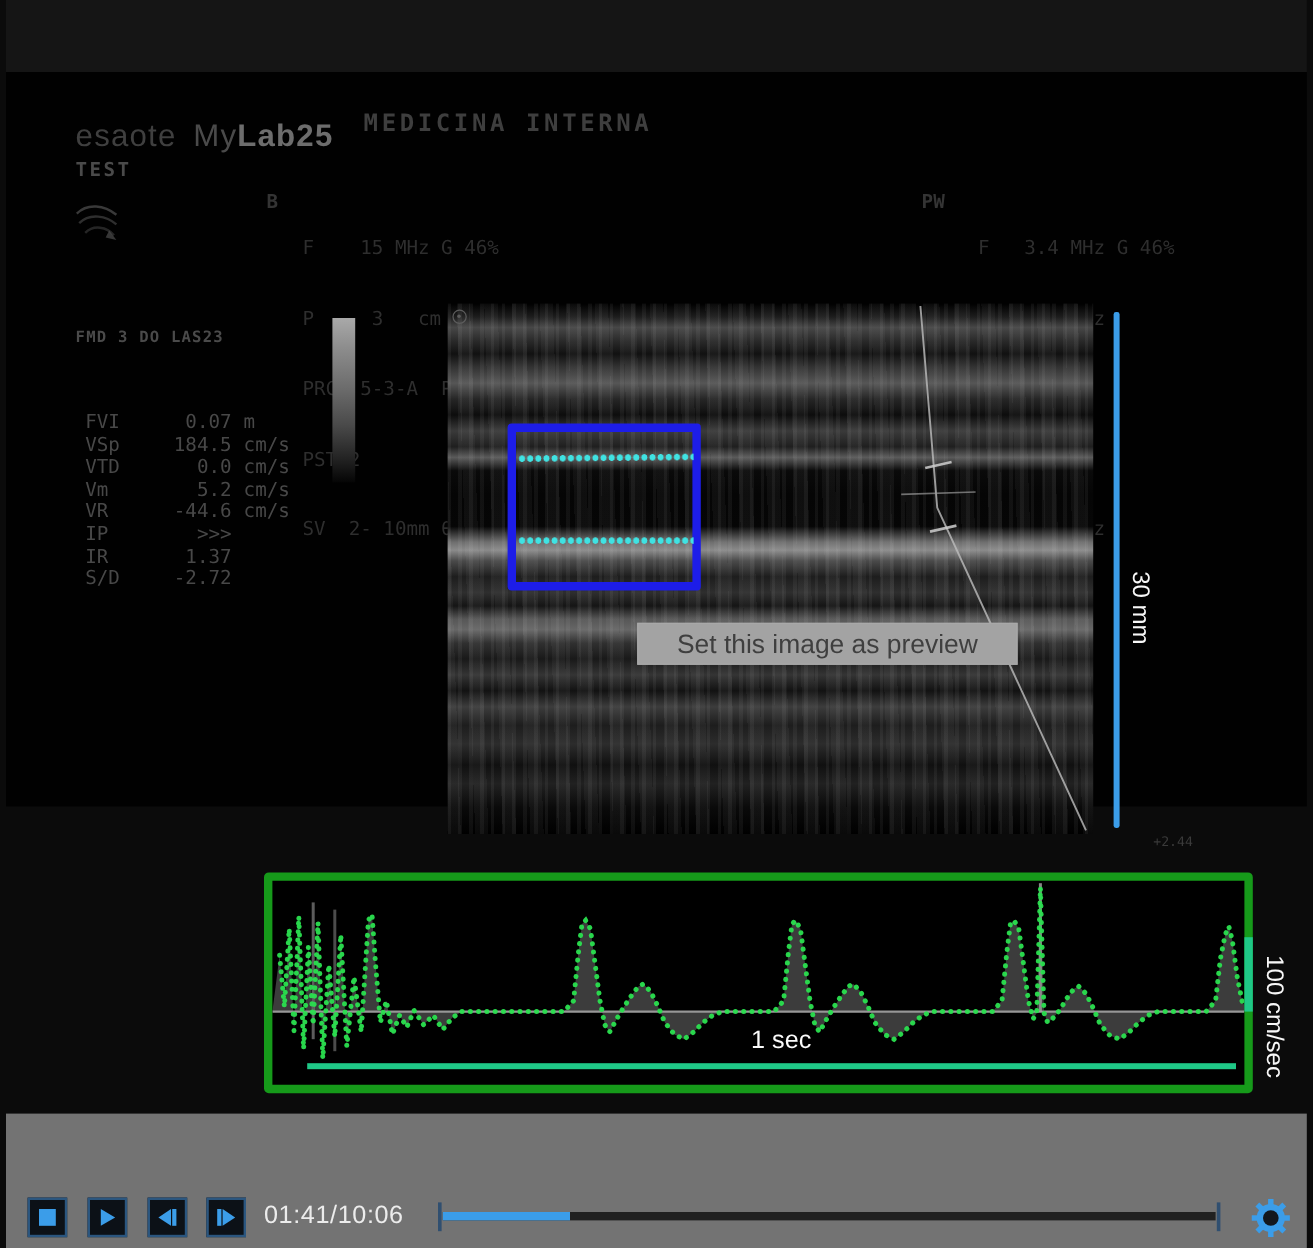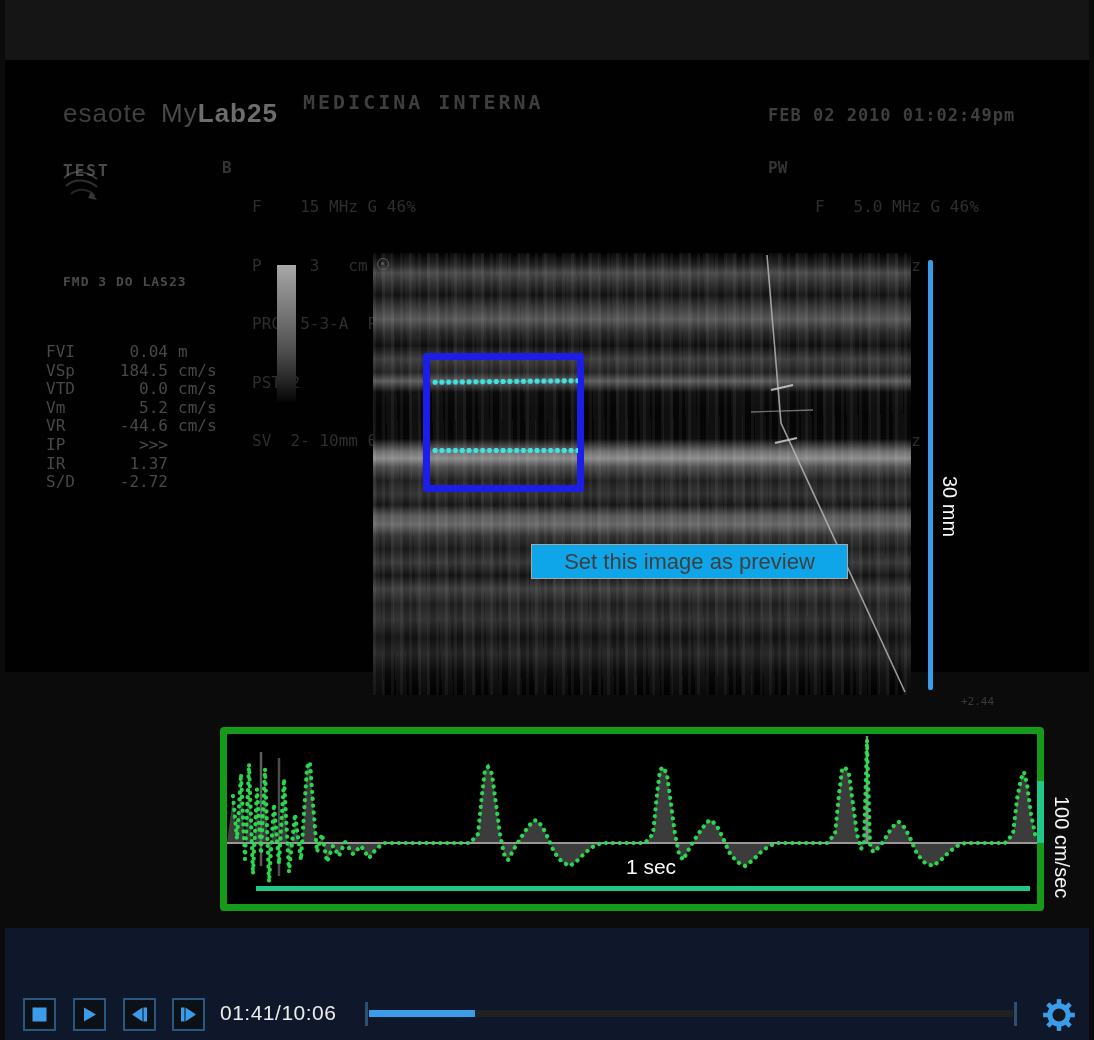--- a/index.html
+++ b/index.html
@@ -1,48 +1,48 @@
 <!DOCTYPE html>
 <html><head>
 <meta charset="utf-8">
 <style>
   * { margin:0; padding:0; box-sizing:border-box; }
   html,body { background:#0b0b0b; }
   .page { position:relative; width:1094px; height:1040px; background:#0b0b0b; overflow:hidden;
           font-family:"Liberation Sans", sans-serif; }
   .topbar   { position:absolute; left:5px; top:0; width:1084px; height:60px; background:#151515; }
   .video    { position:absolute; left:5px; top:60px; width:1084px; height:612px; background:#010101; }
-  .bottombar{ position:absolute; left:5px; top:928px; width:1084px; height:112px; background:#0f172a; }
+  .bottombar{ position:absolute; left:5px; top:928px; width:1084px; height:112px; background:#737373; }
 
   .mono { font-family:"DejaVu Sans Mono", monospace; white-space:pre; }
 
   
   .logo { position:absolute; left:58px; top:38px; font-size:26px; letter-spacing:1px; color:#3f3f3f; }
   .logo .model-prefix { color:#4a4a4a; margin-left:14px; }
   .logo .model-suffix { color:#6d6d6d; font-weight:bold; }
   .dept { position:absolute; left:298px; top:30px; font-size:20px; font-weight:bold; letter-spacing:3px; color:#3e3e3e; }
-  .patient { position:absolute; left:58px; top:72px; font-size:16px; font-weight:bold; letter-spacing:2px; color:#4a4a4a;margin-top:29px; }
+  .patient { position:absolute; left:58px; top:72px; font-size:16px; font-weight:bold; letter-spacing:2px; color:#4a4a4a; }
   .datetime { position:absolute; left:763px; top:45px; font-size:17px; font-weight:bold; letter-spacing:1px; color:#3e3e3e; }
 
   .probe { position:absolute; left:56px; top:106px; width:40px; height:38px; opacity:.85; }
 
   
   .param-label { position:absolute; font-size:16px; font-weight:bold; color:#343434; }
   .param-rows  { position:absolute; font-size:16px; color:#2e2e2e; line-height:19.5px; }
   .b-label  { left:217px; top:98px; }
   .b-rows   { left:247px; top:98px; }
   .pw-label { left:763px; top:98px; }
   .pw-rows  { left:810px; top:98px; }
 
   .study { position:absolute; left:58px; top:214px; font-size:13px; font-weight:bold; letter-spacing:1px; color:#4a4a4a; }
   .graybar { position:absolute; left:272px; top:205px; width:19px; height:137px;
              background:linear-gradient(180deg,#a9a9a9 0%,#8d8d8d 18%,#6d6d6d 42%,#4a4a4a 65%,#242424 85%,#050505 100%); }
 
   
-  .meas { position:absolute; left:41px; top:283px; font-size:16px; color:#484848; }
+  .meas { position:absolute; left:66px; top:283px; font-size:16px; color:#484848; }
   .meas-row { display:flex; height:18.6px; line-height:18.6px; font-family:"DejaVu Sans Mono", monospace; }
   .meas-name { width:50px; }
   .meas-val  { width:72px; text-align:right; }
   .meas-unit { margin-left:10px; }
 
   
   .usimg { position:absolute; left:368px; top:193px; width:538px; height:442px;
     background:
       repeating-linear-gradient(90deg, rgba(255,255,255,0.05) 0 3px, rgba(0,0,0,0) 3px 9px),
       repeating-linear-gradient(88deg, rgba(255,255,255,0.04) 0 11px, rgba(0,0,0,0) 11px 23px),
@@ -64,22 +64,22 @@
   .beam { position:absolute; left:0; top:0; width:538px; height:442px; }
 
   .roi { position:absolute; left:418px; top:293px; width:161px; height:139px;
          border:7px solid #1d1de8; border-radius:3px; }
   .dots-row { position:absolute; width:146px; height:7px;
       background-image:radial-gradient(circle 3px at 3px 3.5px, #3fe3e3 2.4px, rgba(0,0,0,0) 2.8px);
       background-size:6.8px 7px; background-repeat:repeat-x; }
   .dots-top { left:427px; top:318px; transform:rotate(-0.6deg); }
   .dots-bottom { left:427px; top:387px; }
 
-  .preview-btn { position:absolute; left:526px; top:484px; width:317px; height:35px;
-      background:#0ea5e9; border:1px solid #a8a8a8; color:#3f3f3f; font-size:22px;
+  .preview-btn { position:absolute; left:526px; top:459px; width:317px; height:35px;
+      background:#a3a3a3; border:1px solid #a8a8a8; color:#3f3f3f; font-size:22px;
       display:flex; align-items:center; justify-content:center; cursor:pointer;
       font-family:"Liberation Sans", sans-serif; }
 
   
   .depth-line { position:absolute; left:923px; top:200px; width:5px; height:430px; background:#3b9de9; border-radius:2px; }
   .v-label { position:absolute; color:#f7f7f7; font-size:20px; writing-mode:vertical-rl; text-align:center; }
   .depth-label { left:933px; top:377px; height:140px; }
   .vel-label { left:1045px; top:695px; height:185px; }
   .scale-top { position:absolute; left:956px; top:635px; font-size:11px; color:#3a3a3a; }
   .scale-bottom { position:absolute; left:948px; top:789px; font-size:17px; color:#3a3a3a; }
@@ -111,54 +111,53 @@
 
   <div class="topbar"></div>
 
   <div class="video">
 
     <div class="logo">
       <span>esaote</span><span class="model-prefix">My</span><span class="model-suffix">Lab25</span>
     </div>
     <div class="dept mono">MEDICINA INTERNA</div>
     <div class="patient mono">TEST</div>
-    <div class="datetime mono">FEB 02 2010 01:02:49pm</div>
 
     <svg class="probe" viewBox="0 0 40 38">
       <path d="M3 12 C 12 3, 26 5, 36 13" stroke="#6f6f6f" stroke-width="2" fill="none" opacity="0.6"></path>
       <path d="M5 20 C 14 11, 28 14, 36 21" stroke="#5a5a5a" stroke-width="2" fill="none" opacity="0.6"></path>
       <path d="M10 28 C 17 21, 28 23, 34 30" stroke="#4a4a4a" stroke-width="2" fill="none" opacity="0.6"></path>
       <path d="M30 26 l6 8 l-9 -2 z" fill="#5a5a5a" opacity="0.7"></path>
     </svg>
 
     <div class="param-label mono b-label">B</div>
     <div class="param-rows mono b-rows">
       <div>F    15 MHz G 46%</div>
       <div>P     3   cm</div>
       <div>PRC  5-3-A  PRS -</div>
       <div>PST 2</div>
       <div>SV  2- 10mm θ +70°</div>
     </div>
 
     <div class="param-label mono pw-label">PW</div>
     <div class="param-rows mono pw-rows">
-      <div>F   5.0 MHz G 46%</div>
+      <div>F   3.4 MHz G 46%</div>
       <div>PRF  6.7kHz</div>
       <div>PRC 4-1</div>
       <div>PST 3</div>
       <div>FP   100 Hz</div>
     </div>
 
     <div class="study mono">FMD 3 DO LAS23</div>
     <div class="graybar"></div>
 
     <div class="meas">
       <div class="meas-row">
           <span class="meas-name">FVI</span>
-          <span class="meas-val">0.04</span>
+          <span class="meas-val">0.07</span>
           <span class="meas-unit">m</span>
         </div>
       <div class="meas-row">
           <span class="meas-name">VSp</span>
           <span class="meas-val">184.5</span>
           <span class="meas-unit">cm/s</span>
         </div>
       <div class="meas-row">
           <span class="meas-name">VTD</span>
           <span class="meas-val">0.0</span>

